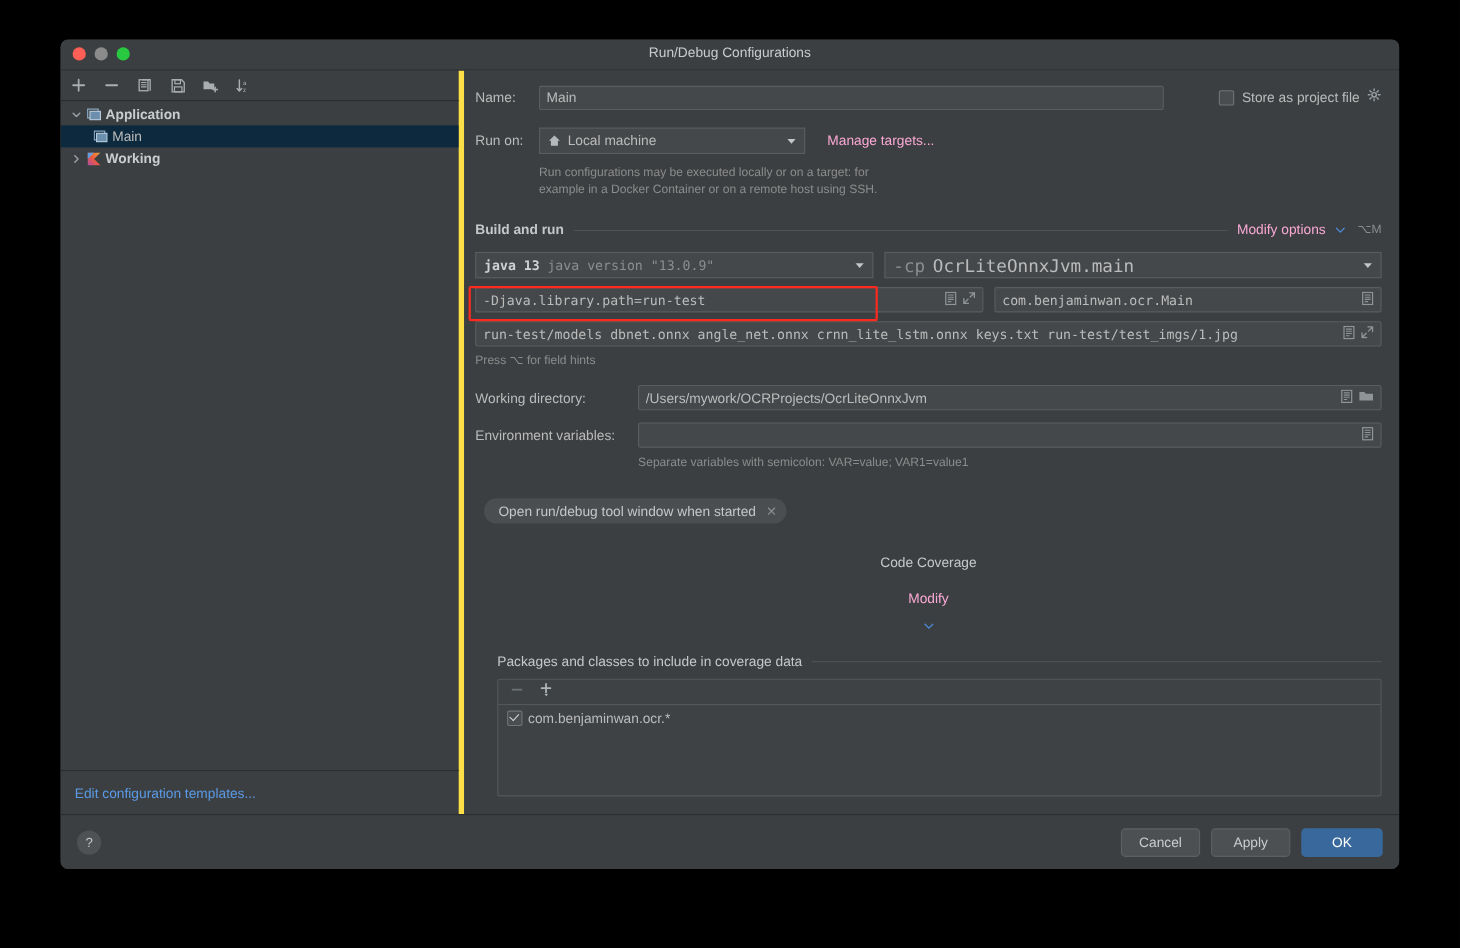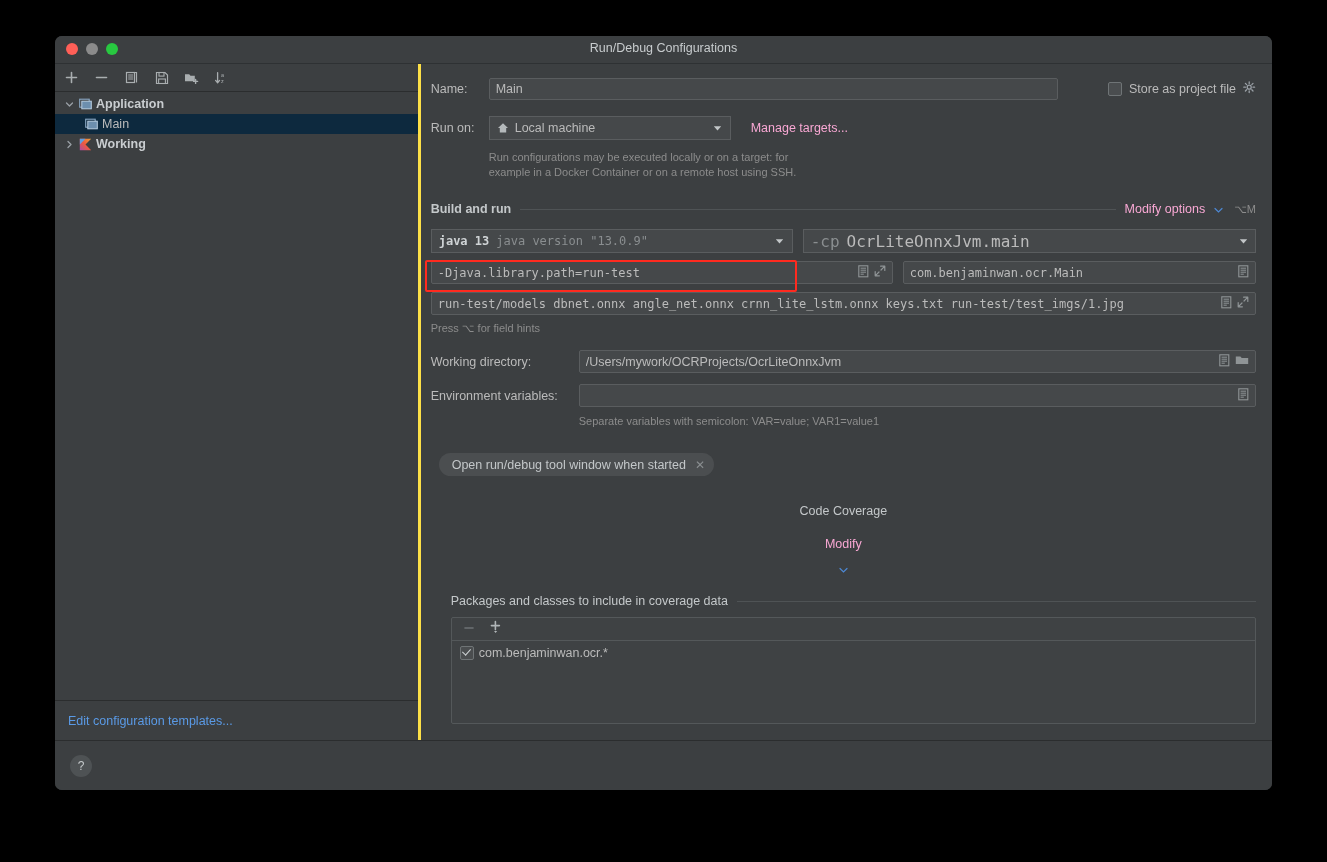--- a/index.html
+++ b/index.html
@@ -67,21 +67,21 @@
   .body-split {
     flex: 1 1 auto;
     display: flex;
     min-height: 0;
   }
 
   
   .left-pane {
     width: 363px;
     background: #3c3f41;
-    border-right: 3px solid #fde047;
+    border-right: 5px solid #fde047;
     display: flex;
     flex-direction: column;
     min-height: 0;
   }
   .tree-toolbar {
     height: 27px;
     display: flex;
     align-items: center;
     padding-left: 8px;
     gap: 13px;
@@ -651,16 +651,21 @@
           </div>
         </div>
 
         <div class="annot" style="left:4px;top:196px;width:372px;height:32px;"></div>
 
       </div>
     </div>
 
     <div class="bottombar">
       <div class="helpbtn">?</div>
+      <div class="btns">
+        <div class="btn">Cancel</div>
+        <div class="btn">Apply</div>
+        <div class="btn primary">OK</div>
+      </div>
     </div>
 
   </div>
 </div>
 
 </body></html>

